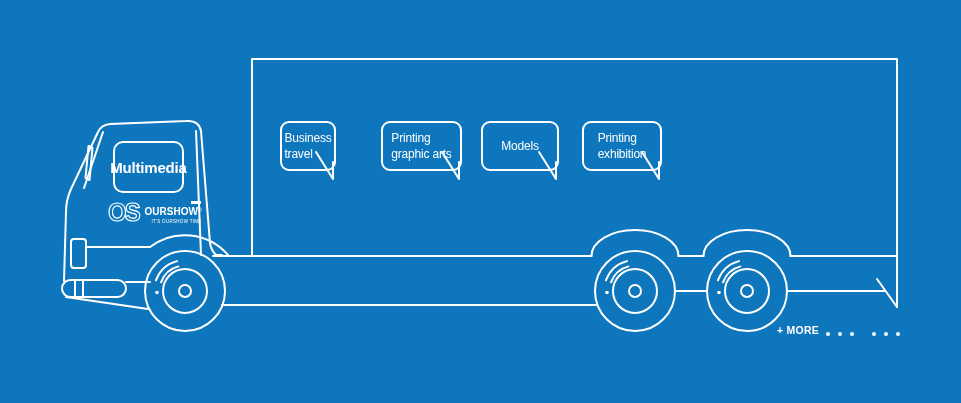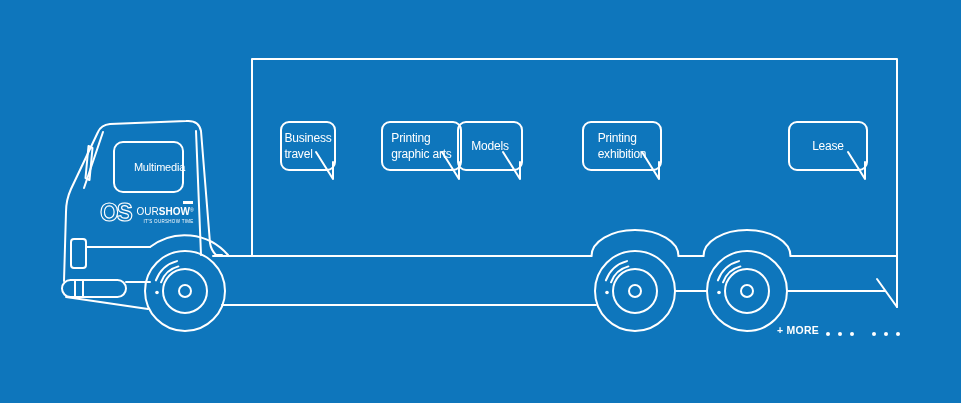--- a/index.html
+++ b/index.html
@@ -20,36 +20,36 @@
   }
   .bubble-label{
     white-space:pre-line; text-align:left;
     font-size:12px; line-height:16px; letter-spacing:-0.2px; color:#fff;
     padding:0 3px;
   }
   .tail{position:absolute; right:-3px; bottom:-14px; width:24px; height:34px; overflow:visible;}
 
   
   .window-label{
-    position:absolute; left:114px; top:142px; width:91px; height:50px;
+    position:absolute; left:114px; top:142px; width:69px; height:50px;
     display:flex; align-items:center; justify-content:center;
-    font-size:11px; letter-spacing:-0.2px;
+    font-size:15px; letter-spacing:-0.2px;font-weight:bold;
   }
 
   
-  .logo{position:absolute; left:100px; top:197px; display:flex; align-items:flex-start;}
+  .logo{position:absolute; left:108px; top:197px; display:flex; align-items:flex-start;}
   .logo-mark{
     font-size:26px; font-weight:bold; line-height:30px;
     color:transparent; -webkit-text-stroke:1.2px #ffffff;
     letter-spacing:-2px; transform:scaleX(.92); transform-origin:left top;
   }
   .logo-text{display:flex; flex-direction:column; align-items:flex-end; margin-left:3px; margin-top:4px;}
   .logo-dash{width:10px; height:2.5px; background:#fff; margin:0 1px 3px 0;}
   .logo-row{font-size:10px; line-height:10px; letter-spacing:0; white-space:nowrap;}
-  .logo-our{font-weight:400;}
+  .logo-our{font-weight:700;}
   .logo-show{font-weight:700;}
   .logo-reg{font-size:5px; vertical-align:top; line-height:6px;}
   .logo-tagline{font-size:4.5px; line-height:5px; margin-top:2px; letter-spacing:0.3px; white-space:nowrap;}
 
   
   .more{position:absolute; left:777px; top:323px; display:flex; align-items:flex-end; height:13px; cursor:pointer;}
   .more-label{font-size:11px; font-weight:bold; letter-spacing:0.3px; transform:scaleX(.95); transform-origin:left center; white-space:nowrap;}
   .dots{display:flex; align-items:center; gap:8px; margin-left:5px;}
   .dots.second{margin-left:18px;}
   .dot{width:4px; height:4px; border-radius:50%; background:#fff;}
@@ -135,35 +135,29 @@
         <path d="M3 3 L20 30 M20 30 V13" stroke="#ffffff" stroke-width="2" fill="none" stroke-linecap="round"></path>
       </svg>
   </div>
   <div class="bubble" style="left:381px;width:81px">
     <span class="bubble-label">Printing
 graphic arts</span>
     <svg class="tail" viewBox="0 0 24 34">
         <path d="M3 3 L20 30 M20 30 V13" stroke="#ffffff" stroke-width="2" fill="none" stroke-linecap="round"></path>
       </svg>
   </div>
-  <div class="bubble" style="left:457px;width:66px">
+  <div class="bubble" style="left:481px;width:78px">
     <span class="bubble-label">Models</span>
     <svg class="tail" viewBox="0 0 24 34">
         <path d="M3 3 L20 30 M20 30 V13" stroke="#ffffff" stroke-width="2" fill="none" stroke-linecap="round"></path>
       </svg>
   </div>
   <div class="bubble" style="left:582px;width:80px">
     <span class="bubble-label">Printing
 exhibition</span>
-    <svg class="tail" viewBox="0 0 24 34">
-        <path d="M3 3 L20 30 M20 30 V13" stroke="#ffffff" stroke-width="2" fill="none" stroke-linecap="round"></path>
-      </svg>
-  </div>
-  <div class="bubble" style="left:788px;width:80px">
-    <span class="bubble-label">Lease</span>
     <svg class="tail" viewBox="0 0 24 34">
         <path d="M3 3 L20 30 M20 30 V13" stroke="#ffffff" stroke-width="2" fill="none" stroke-linecap="round"></path>
       </svg>
   </div>
 
   <div class="more">
     <span class="more-label">+ MORE</span>
     <span class="dots">
       <span class="dot"></span>
       <span class="dot"></span>

